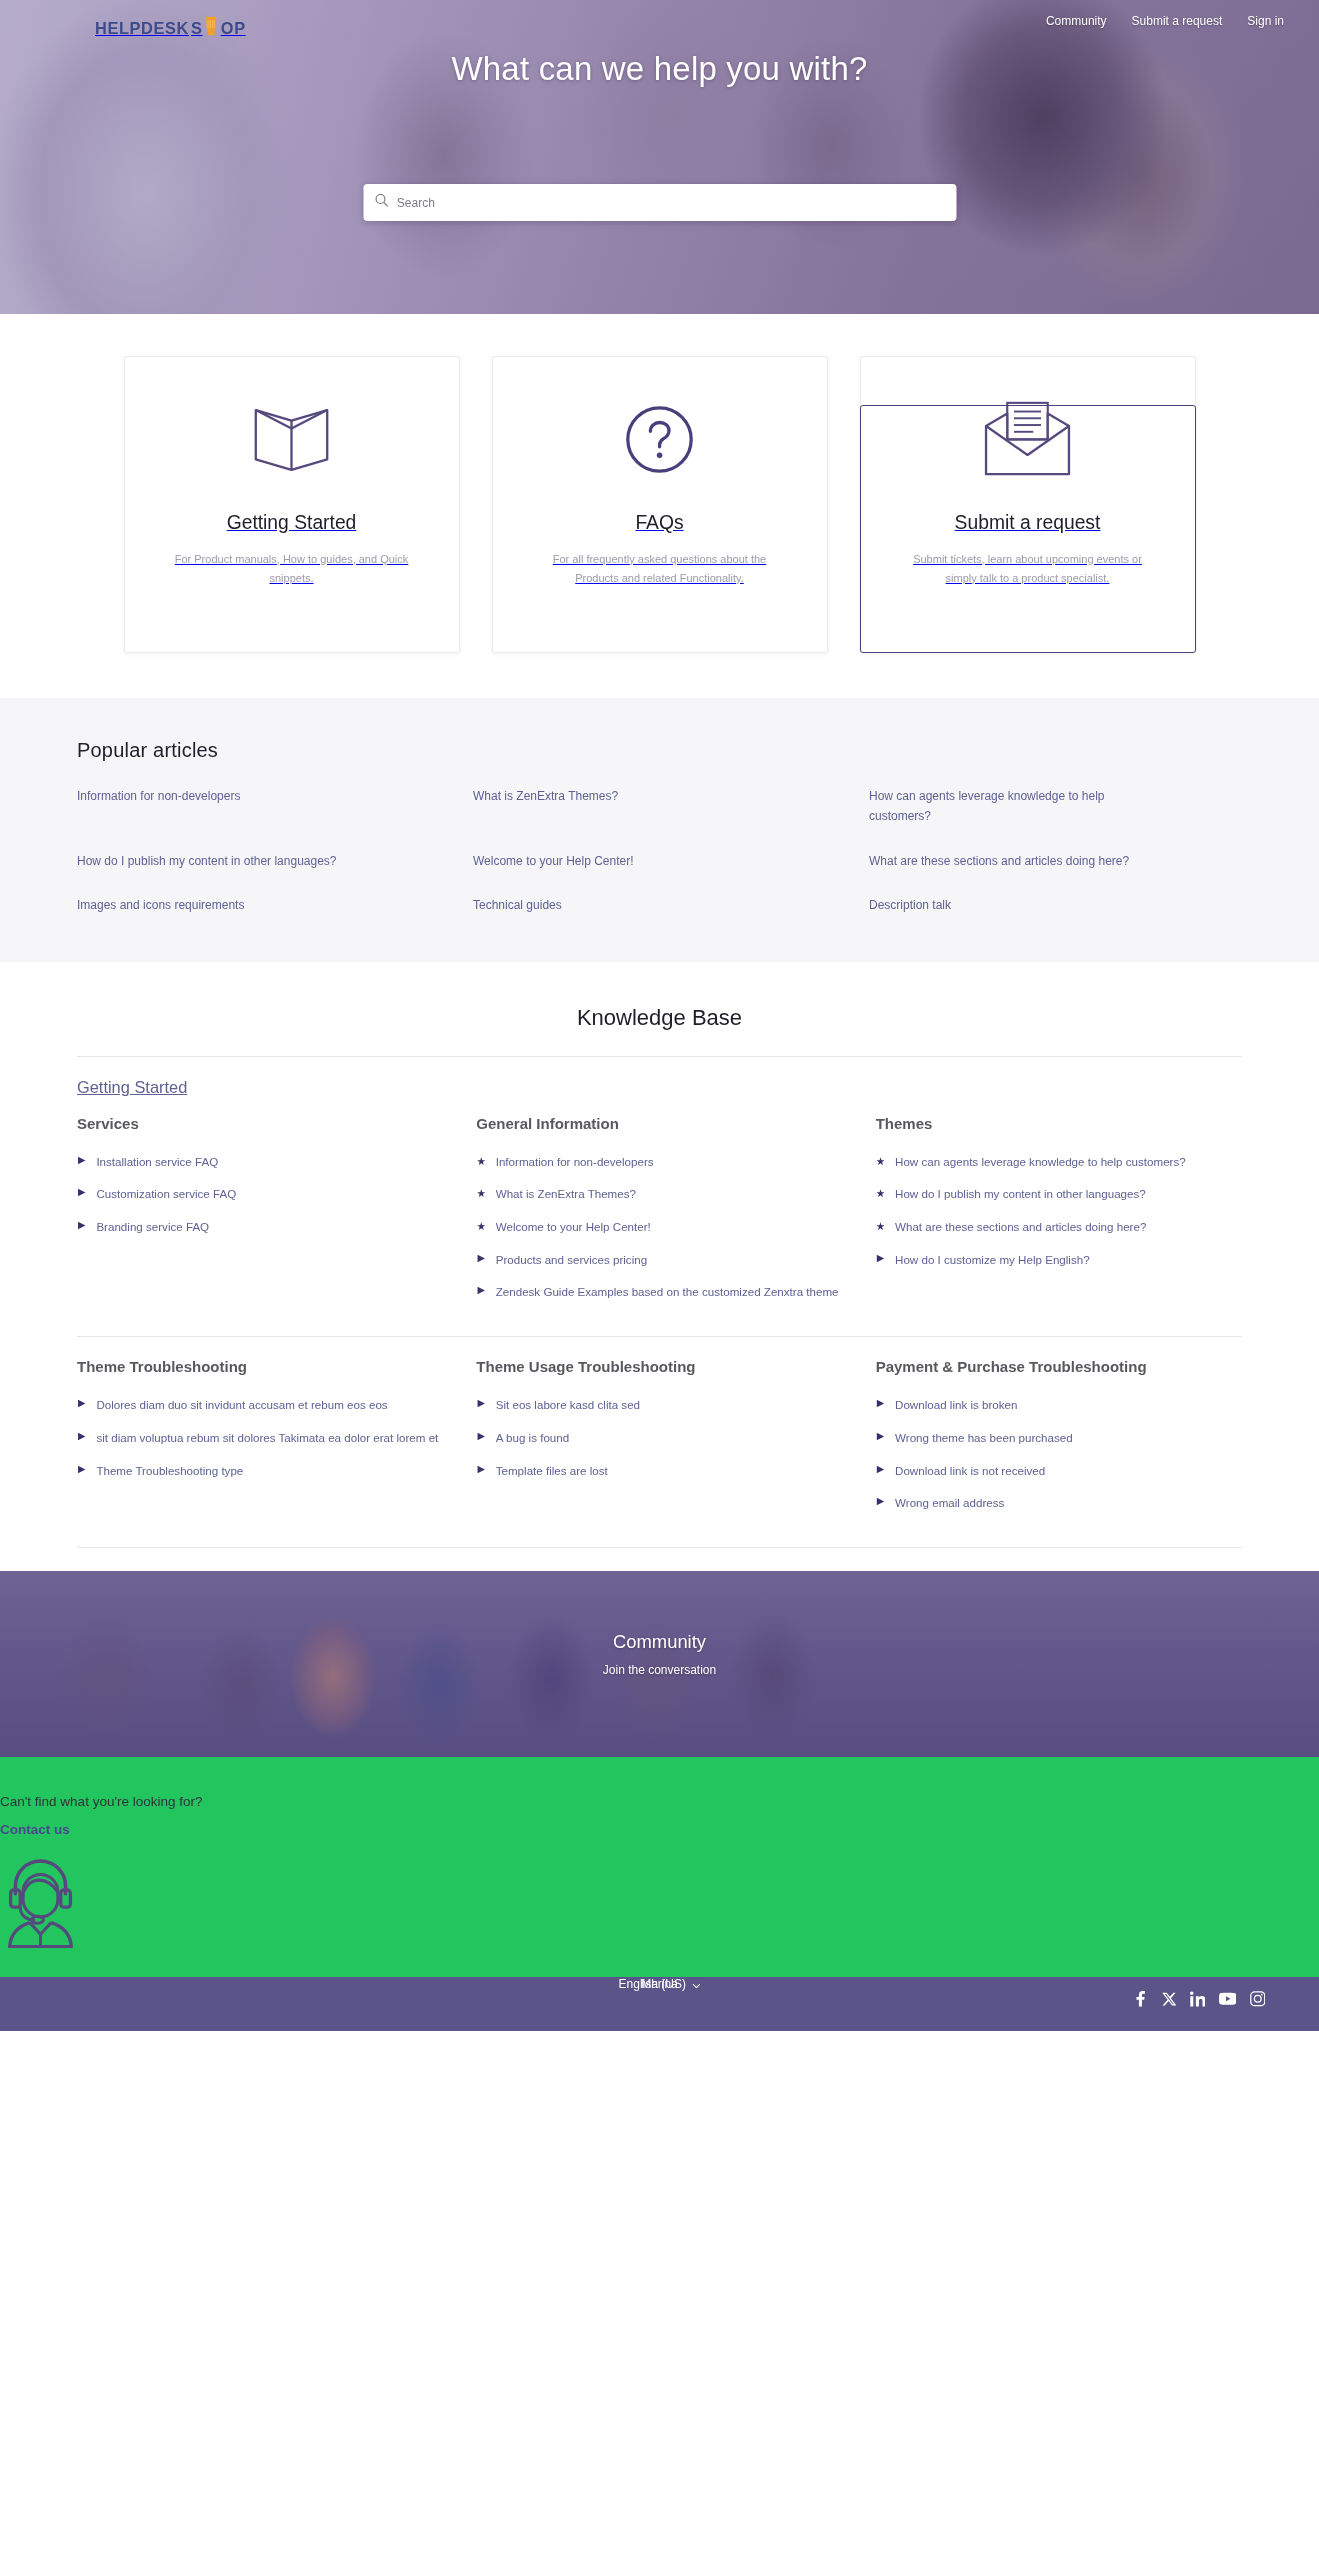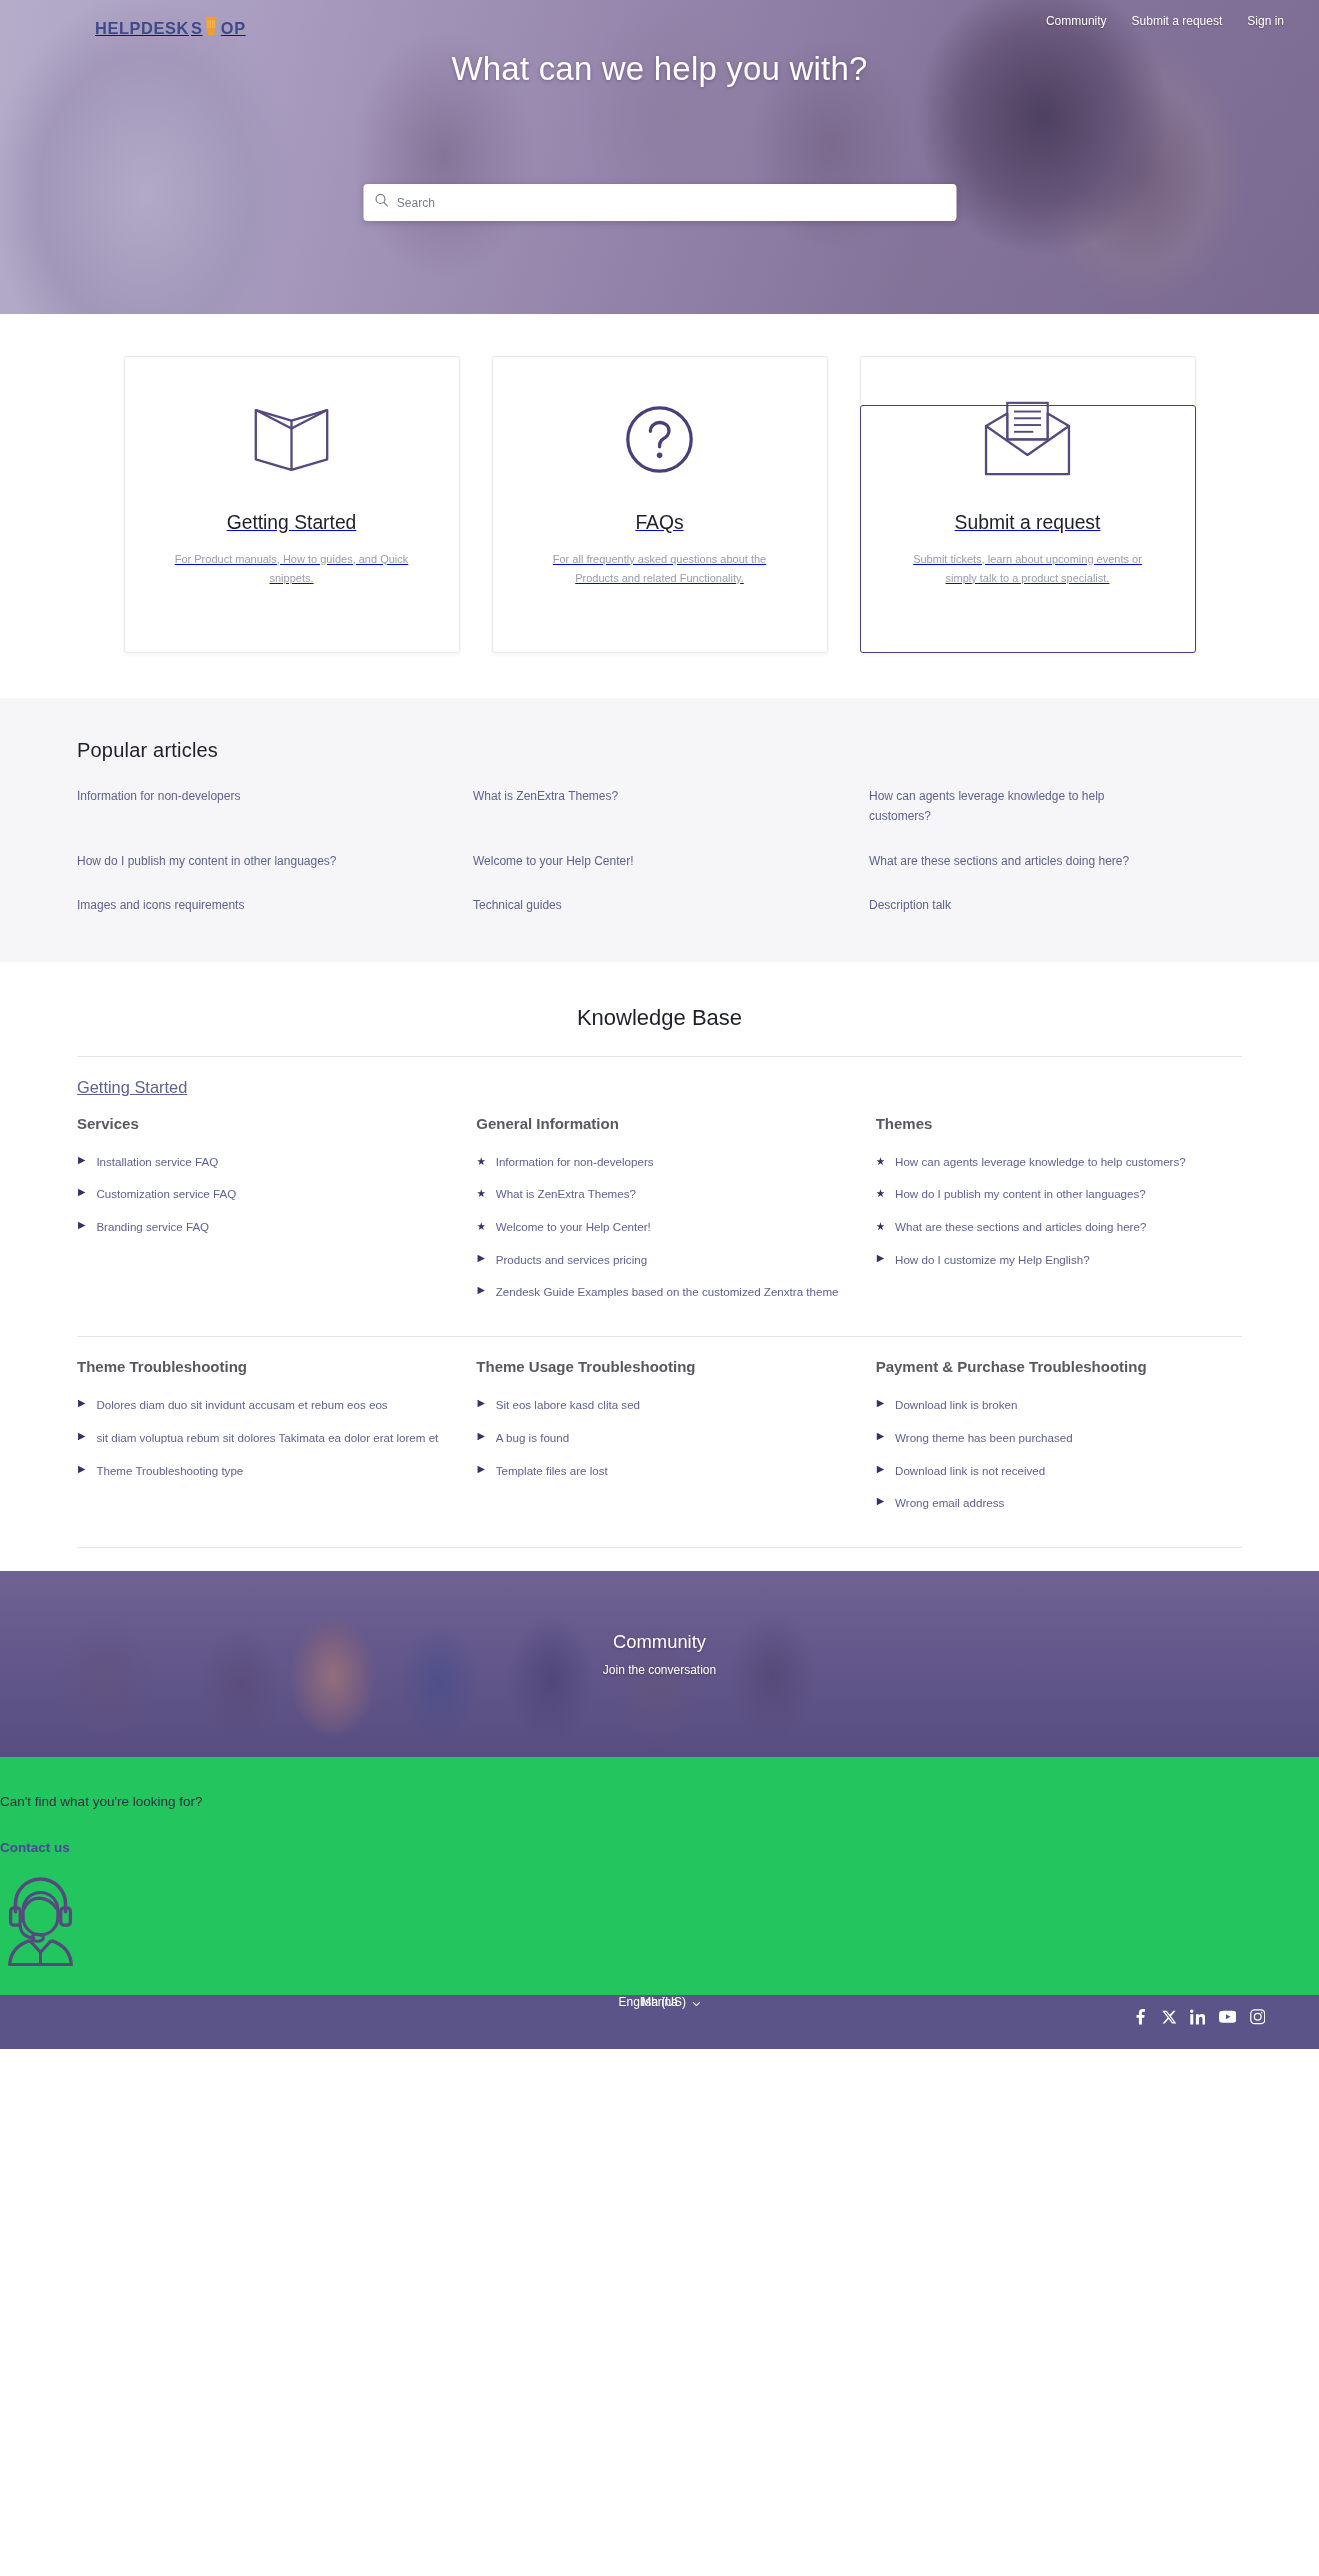--- a/index.html
+++ b/index.html
@@ -186,21 +186,21 @@
     font-size: 18.4px; text-shadow: 0 1px 2.9px rgba(0,0,0,.3);
   }
   .community-text .c-sub {
     font-size: 12px; margin-top: 9.7px; text-shadow: 0 1px 2.9px rgba(0,0,0,.3);
   }
 
   
   .contact { background: #22c55e; text-align: left; padding: 37px 0 25px; }
   .contact-q { font-size: 13.5px; color: #32323c; }
   .contact-link {
-    display: inline-block; margin-top: 31px;
+    display: inline-block; margin-top: 13px;
     font-size: 13.5px; font-weight: bold; color: #4c4792; text-decoration: none;
   }
   .contact-icon { margin-top: 13.5px; }
 
   
   footer {
     height: 54px; background: #5a5488;
     display: flex; align-items: center;
     padding: 0 54px; color: #fff; flex-direction: column;
   }

